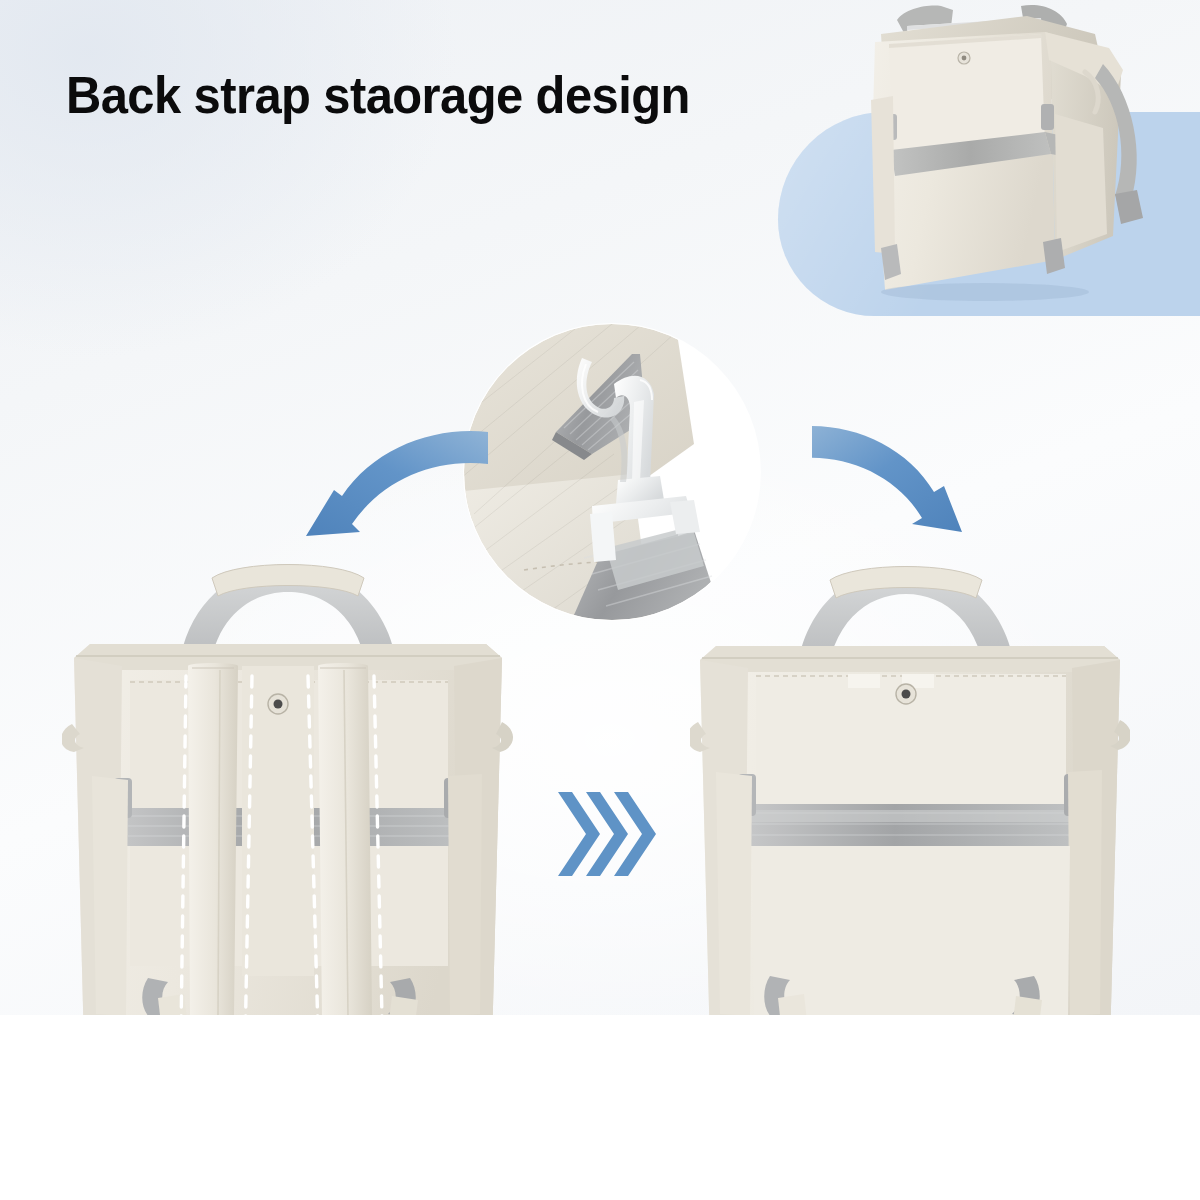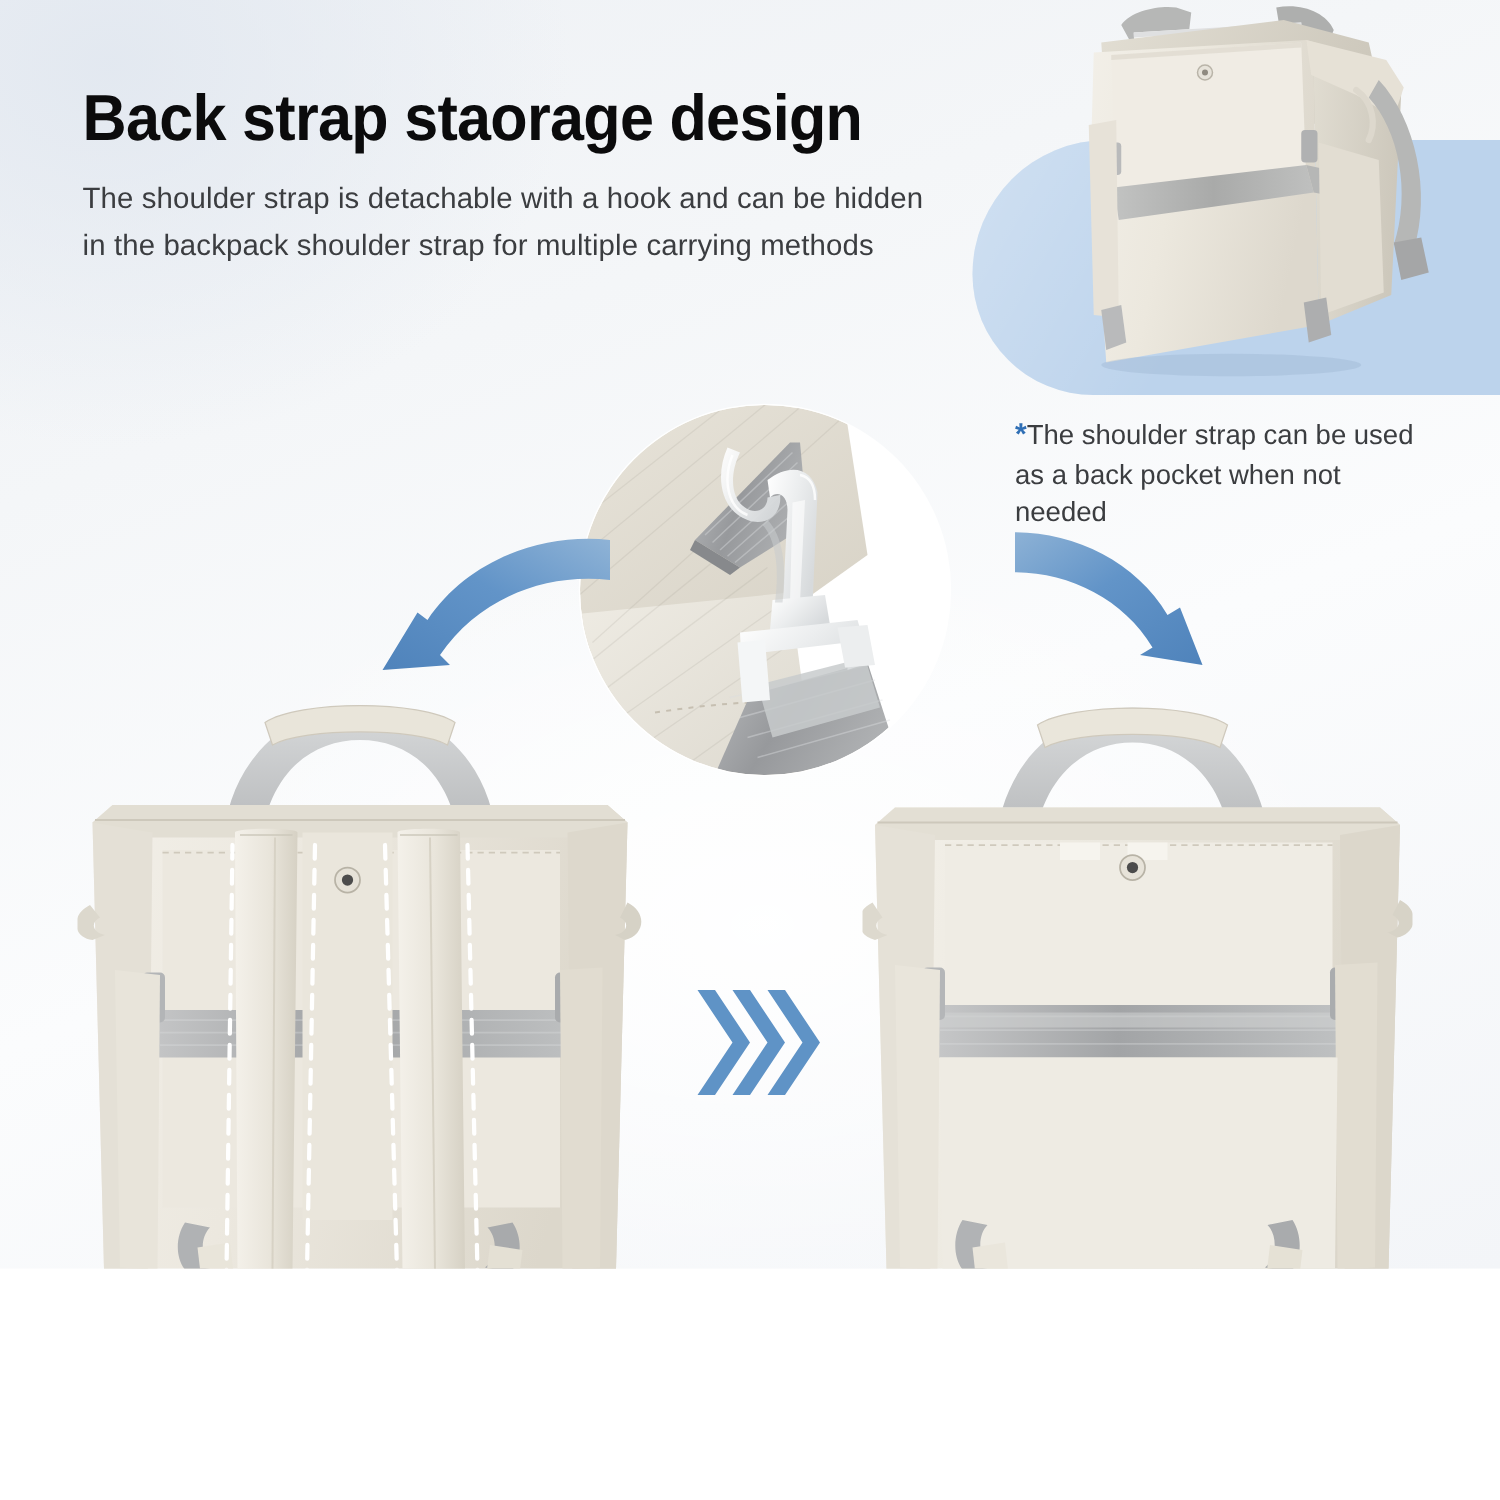--- a/index.html
+++ b/index.html
@@ -346,26 +346,22 @@
           <path d="M176 56 C186 58 188 68 188 76"></path>
         </g>
 
         <path d="M150 92 C162 104 166 130 162 158 L156 158 C160 130 156 106 146 96 Z" fill="#c9ccce" opacity=".55"></path>
       </g>
     </svg>
   </div>
 
   <div class="headline-wrap">
     <h1 class="headline">Back strap staorage design</h1>
-    <p class="subhead">The shoulder strap is detachable with a hook and can be hidden in the backpack shoulder strap for multiple carrying methods</p>
-  </div>
-
-  <div class="note">
-    <span class="star">*</span><span>The shoulder strap can be used as a back pocket when not needed</span>
-  </div>
+  </div>
+
 
   <div class="arrow-left">
     <svg width="190" height="130" viewBox="0 0 190 130" xmlns="http://www.w3.org/2000/svg">
       <defs>
         <linearGradient id="arrL" x1="1" y1="0" x2="0" y2="1">
           <stop offset="0" stop-color="#8fb3d6"></stop>
           <stop offset="0.45" stop-color="#6294c8"></stop>
           <stop offset="1" stop-color="#4f83bb"></stop>
         </linearGradient>
       </defs>

